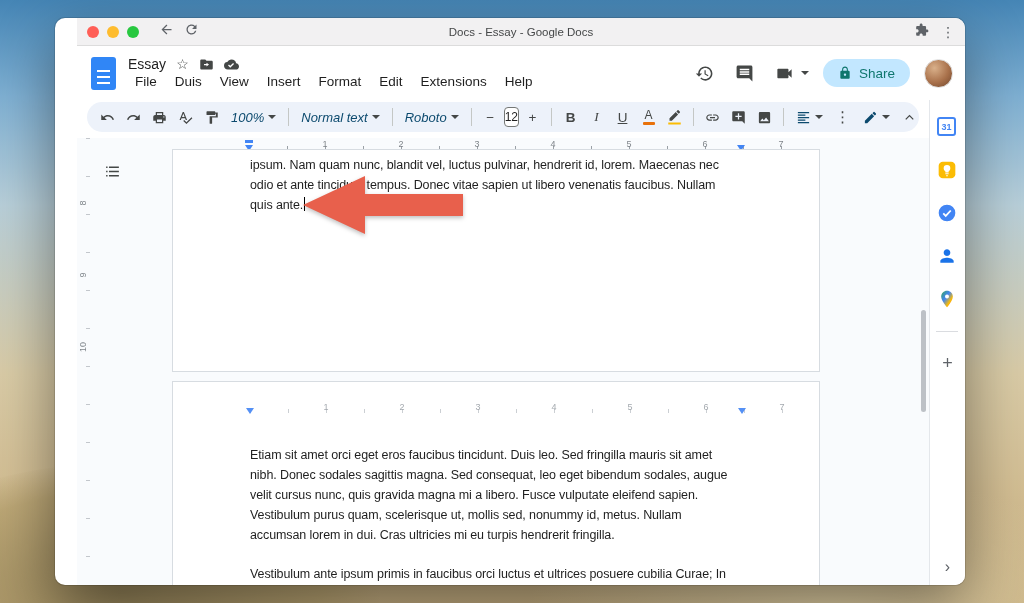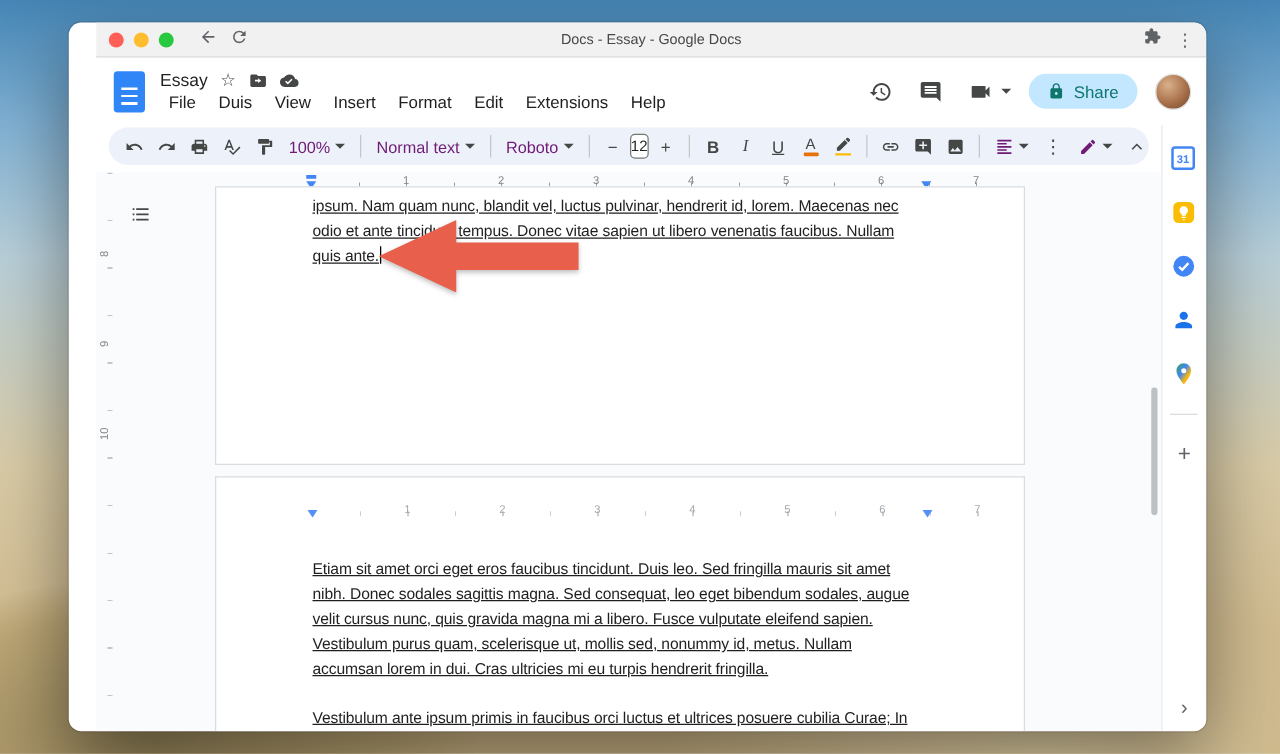--- a/index.html
+++ b/index.html
@@ -52,21 +52,21 @@
   .avatar { width:29px; height:29px; border-radius:50%; background:radial-gradient(circle at 35% 30%, #d9b08a 0%, #a9714b 55%, #6f452b 100%); border:1px solid #e0e0e0; }
 
   
   .body-row { flex:1; display:flex; min-height:0; }
   .main-col { width:873px; display:flex; flex-direction:column; min-width:0; }
 
   
   .toolbar { margin:2px 10px 6px 10px; height:30px; background:#edf2fa; border-radius:20px; display:flex; align-items:center; padding:0 8px; gap:1px; flex:0 0 30px; }
   .tbn { width:25px; height:24px; border-radius:4px; display:flex; align-items:center; justify-content:center; color:#444746; flex:0 0 auto; }
   .tbn svg { width:15px; height:15px; }
-  .chip { display:flex; align-items:center; gap:4px; padding:0 6px; height:24px; border-radius:4px; color:#701a75; font-size:13px; white-space:nowrap; flex:0 0 auto; }
+  .chip { display:flex; align-items:center; gap:4px; padding:0 6px; height:24px; border-radius:4px; color:#0c4a6e; font-size:13px; white-space:nowrap; flex:0 0 auto;font-style:italic; }
   .tb-sep { width:1px; height:18px; background:#c4c7c5; margin:0 5px; flex:0 0 1px; }
   .glyph { font-size:13.5px; color:#444746; }
   .glyph-b { font-weight:700; }
   .glyph-i { font-style:italic; font-family:"Liberation Serif", serif; }
   .glyph-u { text-decoration:underline; }
   .a-color { display:flex; flex-direction:column; align-items:center; line-height:1; }
   .a-color .bar { width:12px; height:3px; background:#e8710a; margin-top:1px; border-radius:1px; }
   .size-box { width:24px; height:20px; border:1px solid #747775; border-radius:4px; background:#fff; display:flex; align-items:center; justify-content:center; font-size:12px; color:#1f1f1f; }
   .tb-spacer { flex:1; }
   .more-dots { font-size:15px; color:#444746; }
@@ -83,21 +83,21 @@
   .v-ruler .vticks { position:absolute; left:9px; top:0; bottom:0; width:4px;
     background:repeating-linear-gradient(to bottom, #c3c7cc 0 1px, transparent 1px 38px); }
   .vnum { position:absolute; left:-1px; width:14px; text-align:center; font-size:9px; color:#80868b; transform:rotate(-90deg); }
   .outline-btn { position:absolute; left:24px; top:22px; width:22px; height:22px; color:#444746; display:flex; align-items:center; justify-content:center; }
   .outline-btn svg { width:17px; height:17px; }
 
   .page { position:absolute; left:95px; width:648px; background:#fff; border:1px solid #d7dce1; }
   .page1 { top:11px; height:223px; }
   .page2 { top:243px; height:240px; }
   .textblock { position:absolute; left:77px; right:40px; }
-  .line { white-space:nowrap; height:20px; line-height:20px; font-size:12.5px; letter-spacing:-.1px; color:#1f1f1f;text-decoration:underline; }
+  .line { white-space:nowrap; height:20px; line-height:20px; font-size:12.5px; letter-spacing:-.1px; color:#1f1f1f; }
   .cursor-bar { display:inline-block; width:0; height:14px; border-right:1.6px solid #000; margin-left:1px; vertical-align:-2px; }
   .p1-text { top:5px; }
   .p2-text { top:63px; }
   .p2-text .gap { height:19px; }
 
   .mid-ruler { position:absolute; left:0; top:20px; width:100%; height:12px; opacity:.9; }
   .mid-ruler .ticks { position:absolute; left:77px; right:8px; bottom:1px; height:4px;
     background:repeating-linear-gradient(to right, #c6cacf 0 1px, transparent 1px 38px); }
   .mid-ruler .rnum { color:#9aa0a6; }
 

